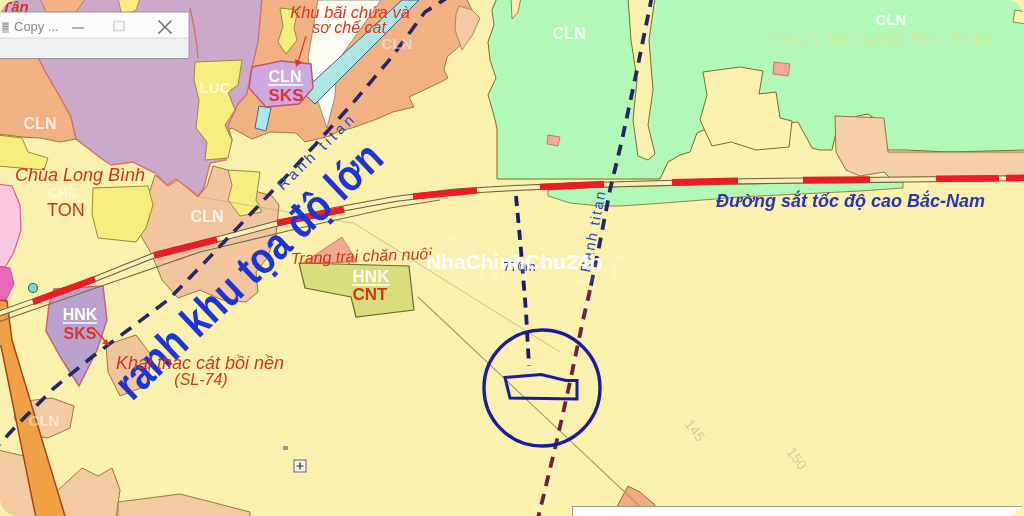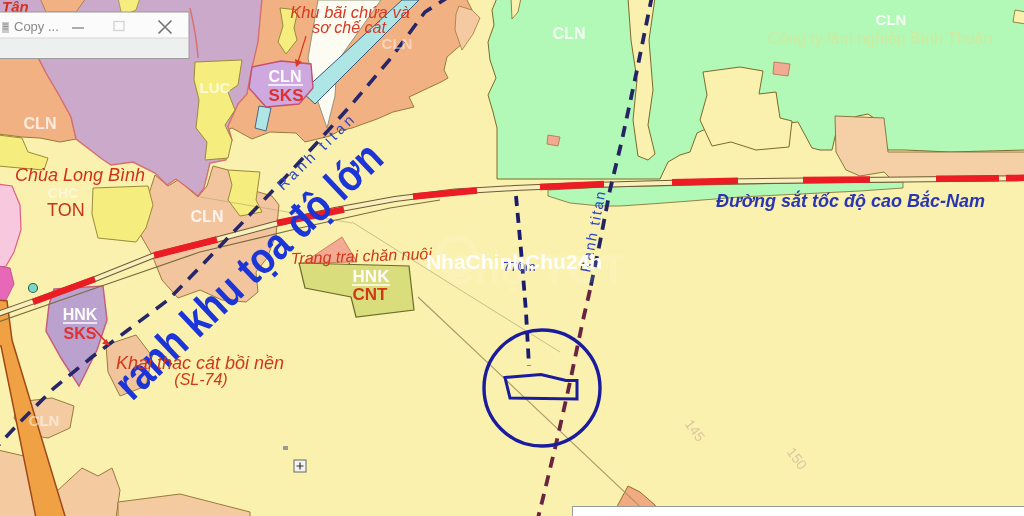--- a/index.html
+++ b/index.html
@@ -1,16 +1,16 @@
 <!DOCTYPE html>
 <html><head>
 <meta charset="utf-8">
 <style>
   html,body{margin:0;padding:0;background:#FAF1AF;}
-  #map{position:relative;width:1024px;height:516px;overflow:hidden;font-family:"Liberation Sans",sans-serif;}
+  #map{position:relative;width:1024px;height:516px;overflow:hidden;font-family:"Liberation Sans",sans-serif;border-radius:18px;}
   svg{display:block;}
 </style>
 </head>
 <body>
 <div id="map">
 <svg width="1024" height="516" viewBox="0 0 1024 516">
 
 <rect x="-2" y="-2" width="1028" height="520" fill="#FAF1AF"></rect>
 
 <path d="M497,-2 L1026,-2 L1026,150 L950,152 L905,150 L888,150 L880,122 L868,114 L858,116 L845,120 L838,124 L832,150 L820,150 L812,148 L798,122 L780,124 L765,120 L748,126 L728,121 L710,127 L697,133 L690,152 L680,155 L668,162 L660,179 L497,179 L497,128 L493,112 L488,95 L496,78 L490,60 L488,42 L494,25 L492,10 Z" fill="#B2F8B6" stroke="#7B6B2B" stroke-width="1"></path>

